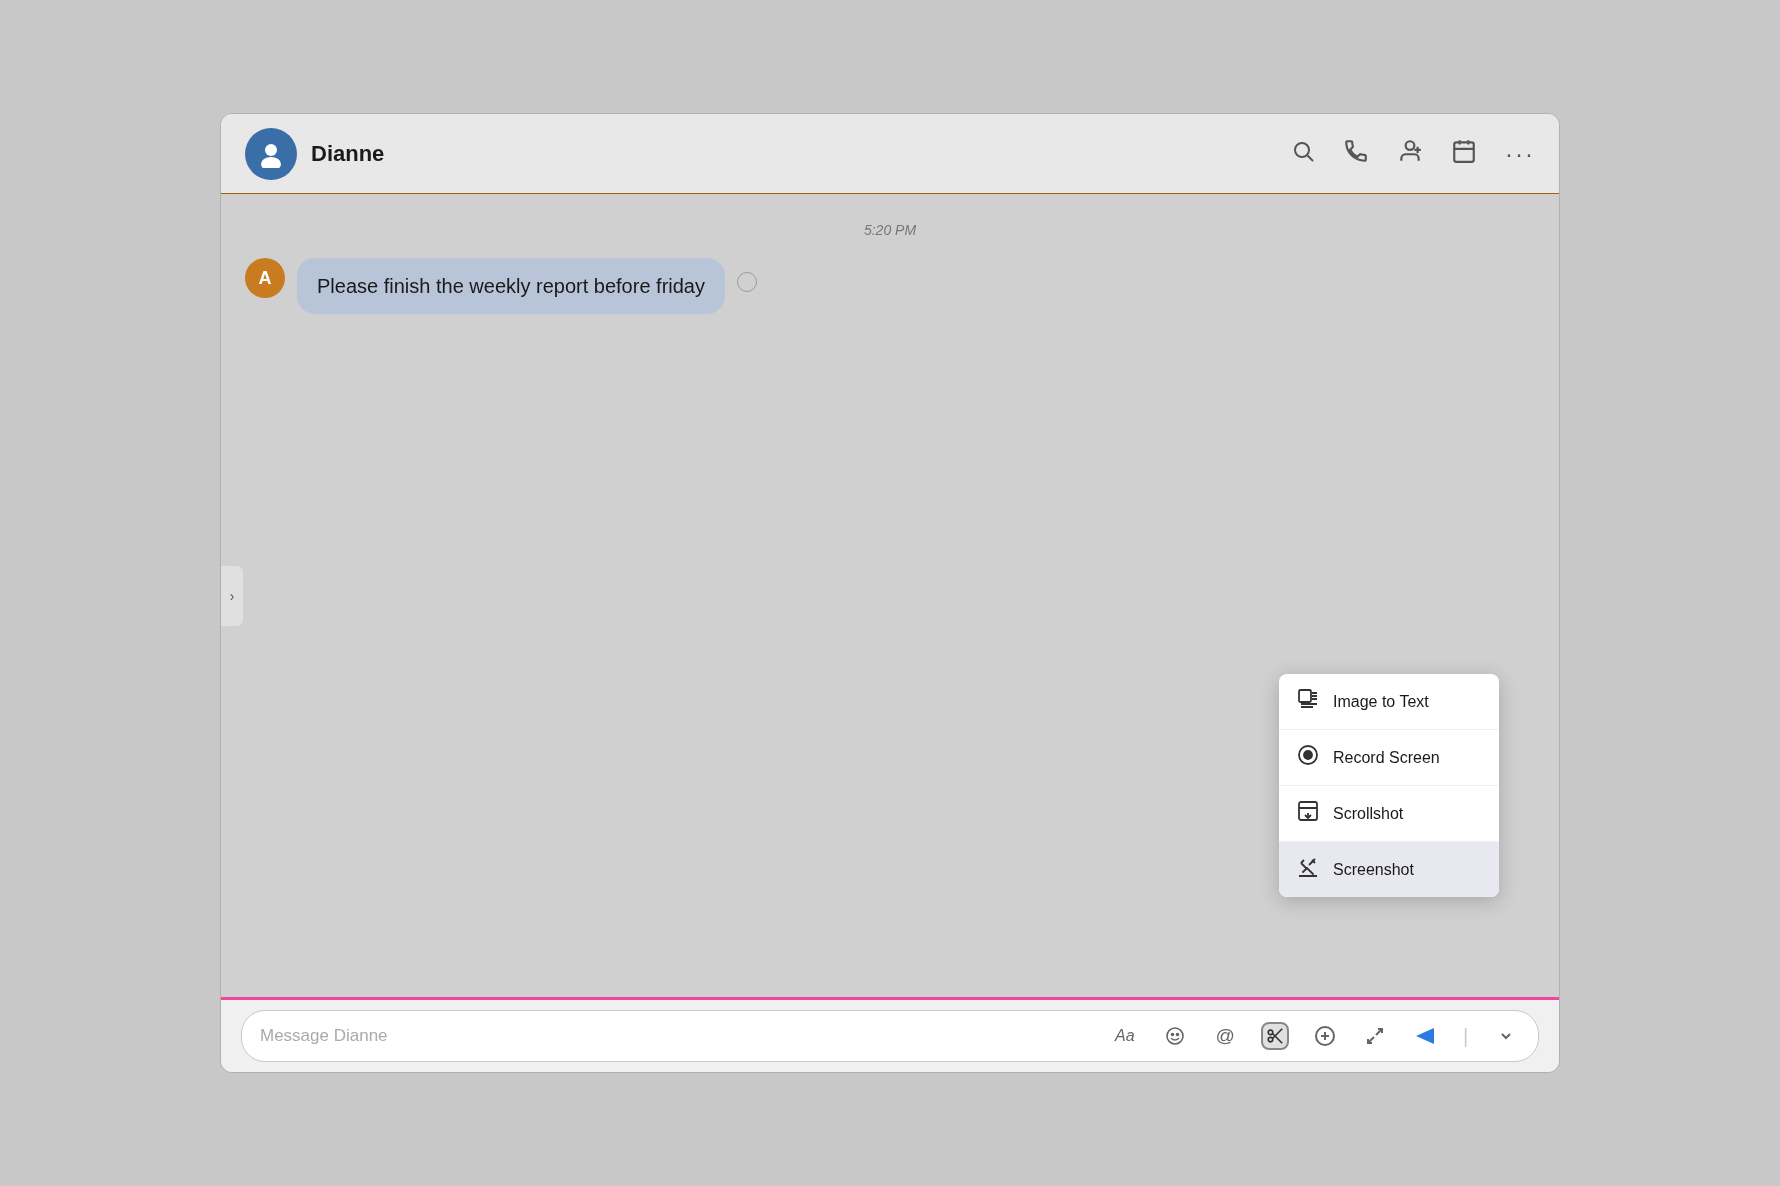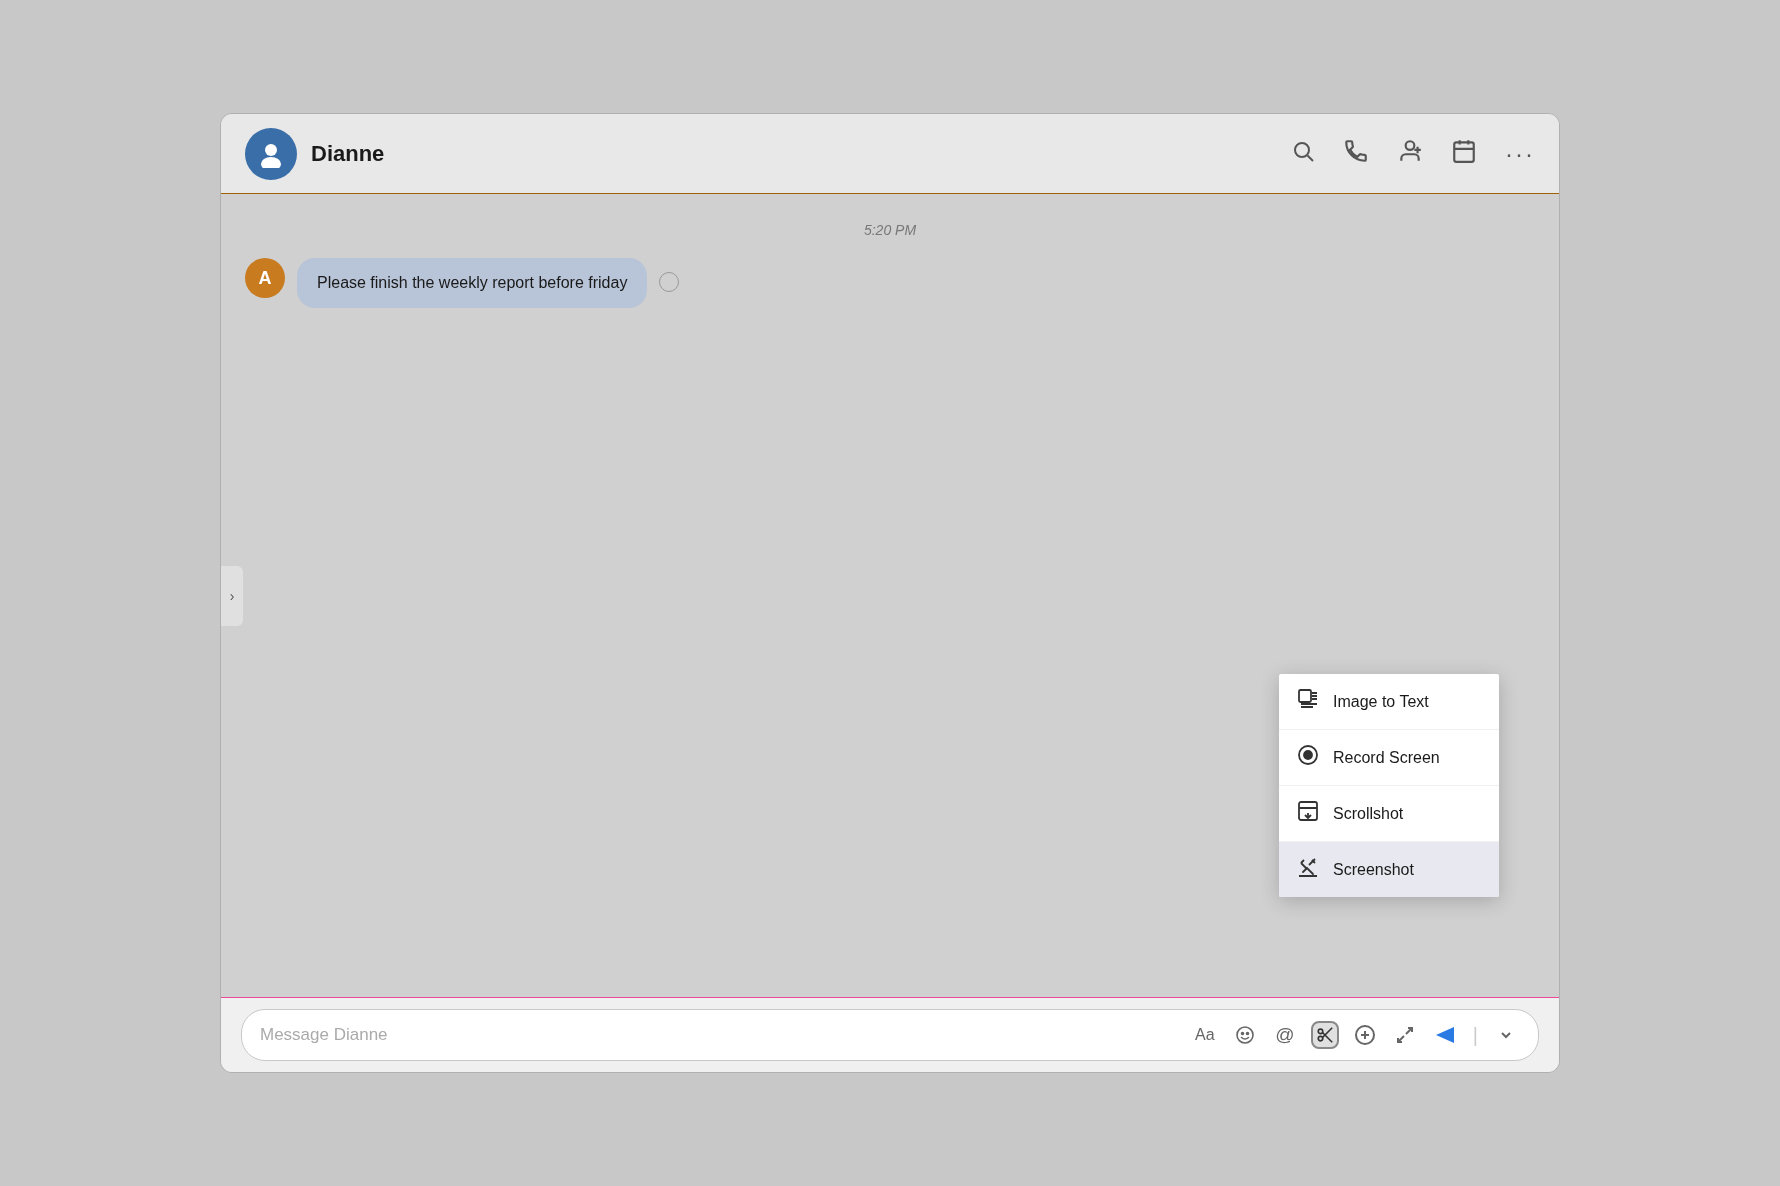--- a/index.html
+++ b/index.html
@@ -95,21 +95,21 @@
       justify-content: center;
       color: white;
       font-size: 18px;
       font-weight: 600;
       flex-shrink: 0;
     }
     .message-bubble {
       background: #b8c4d8;
       border-radius: 18px;
       padding: 14px 20px;
-      font-size: 16px;
+      font-size: 20px;
       color: #1a1a1a;
       max-width: 520px;
       line-height: 1.4;
     }
     .message-status {
       width: 20px;
       height: 20px;
       border-radius: 50%;
       border: 1.5px solid #999;
       margin-top: 14px;
@@ -130,21 +130,21 @@
       cursor: pointer;
       color: #555;
       font-size: 14px;
     }
     
     .context-menu {
       position: absolute;
       right: 60px;
       bottom: 100px;
       background: white;
-      border-radius: 2px;
+      border-radius: 8px;
       box-shadow: 0 4px 20px rgba(0,0,0,0.2);
       width: 220px;
       overflow: hidden;
     }
     .menu-item {
       display: flex;
       align-items: center;
       padding: 14px 18px;
       gap: 14px;
       cursor: pointer;
@@ -159,21 +159,21 @@
     .menu-icon {
       font-size: 18px;
       color: #333;
       width: 22px;
       text-align: center;
     }
     
     .message-input-area {
       height: 75px;
       background: #f0f0f0;
-      border-top: 1px solid #ec4899;
+      border-top: 3px solid #ec4899;
       display: flex;
       align-items: center;
       padding: 0 20px;
       gap: 14px;
       flex-shrink: 0;
     }
     .message-input {
       flex: 1;
       border: 1.5px solid #c8c8c8;
       border-radius: 24px;
@@ -185,21 +185,22 @@
       gap: 14px;
     }
     .input-text {
       flex: 1;
       font-size: 17px;
       color: #aaa;
     }
     .input-icons {
       display: flex;
       align-items: center;
-      gap: 12px;
+      gap: 22px;
+      font-style: italic;
     }
     .input-icon {
       color: #666;
       font-size: 18px;
       cursor: pointer;
       width: 28px;
       height: 28px;
       display: flex;
       align-items: center;
       justify-content: center;

